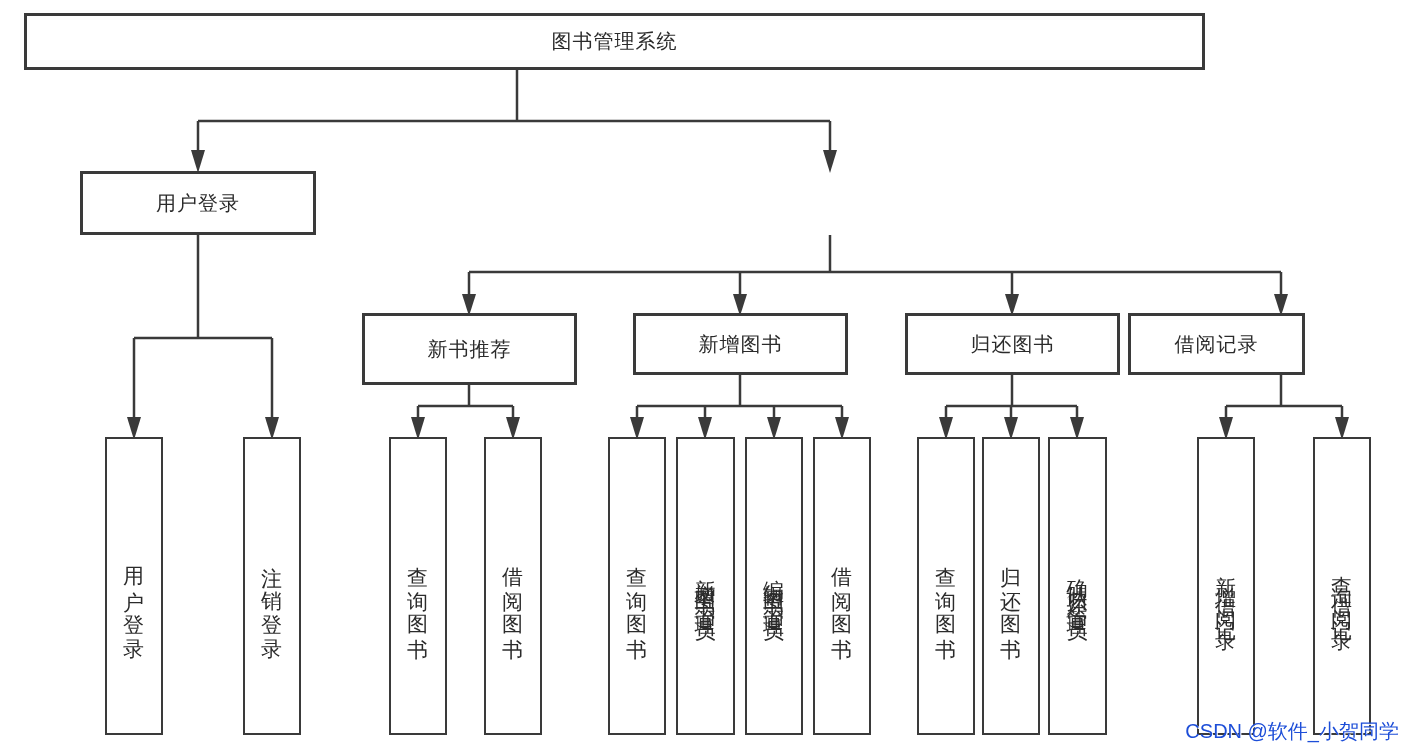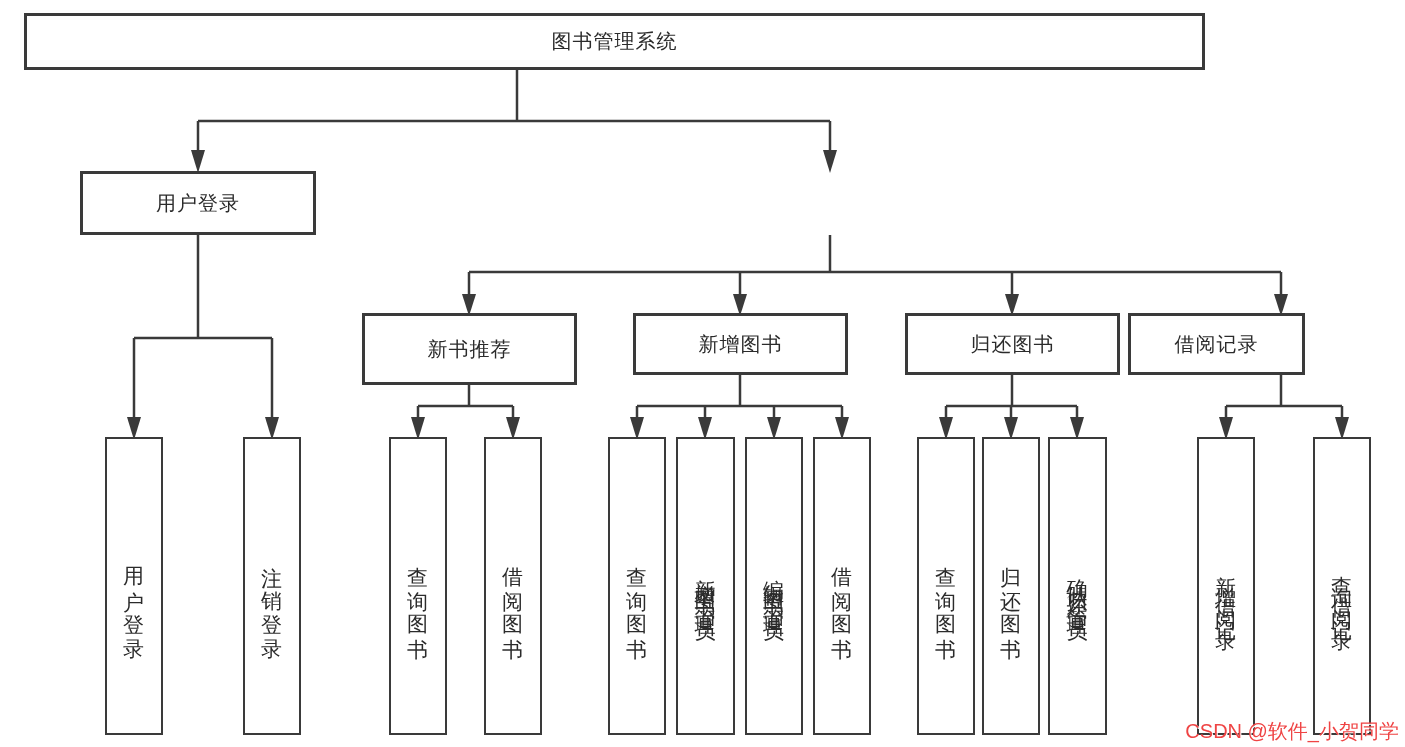--- a/index.html
+++ b/index.html
@@ -40,21 +40,21 @@
     line-height: 1;
   }
   .sp-loose { letter-spacing: 24px; margin-bottom: -24px; }
   .sp-med   { letter-spacing: 11px; margin-bottom: -11px; }
   .sp-tight { letter-spacing: 6px;  margin-bottom: -6px; }
   .watermark {
     position: absolute;
     right: 6px;
     bottom: 2px;
     font-size: 20px;
-    color: #ef4444;
+    color: #1d4ed8;
     text-shadow: 1px 1px 0 #ffffff;
     white-space: nowrap;
     z-index: 5;
   }
 </style>
 </head>
 <body>
 
 <div class="stage">
 

